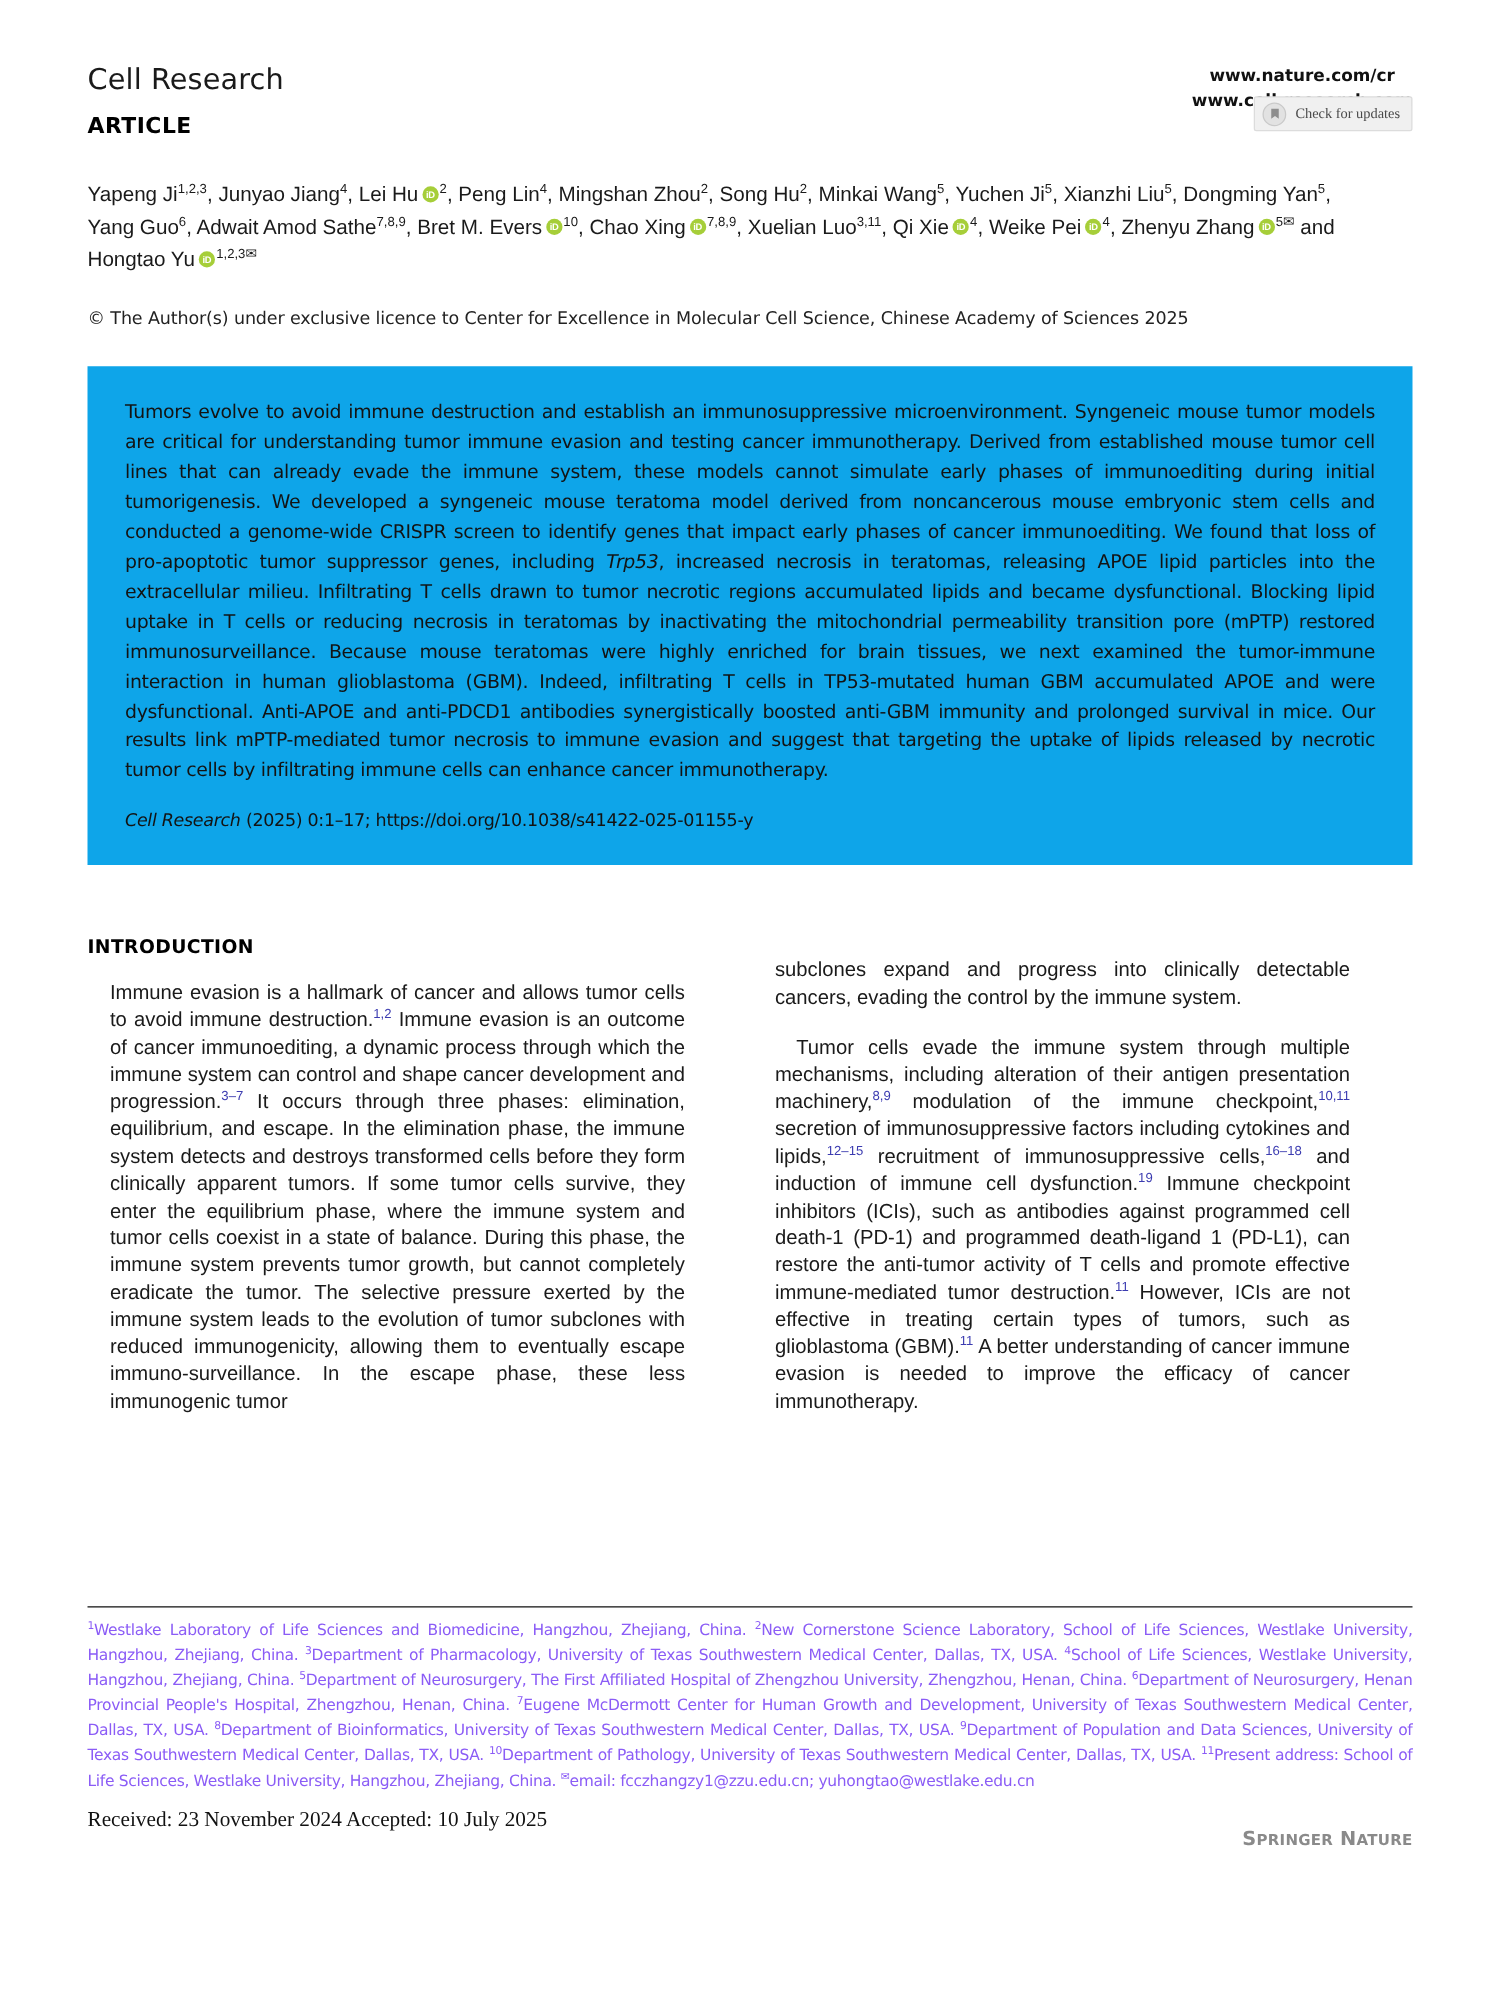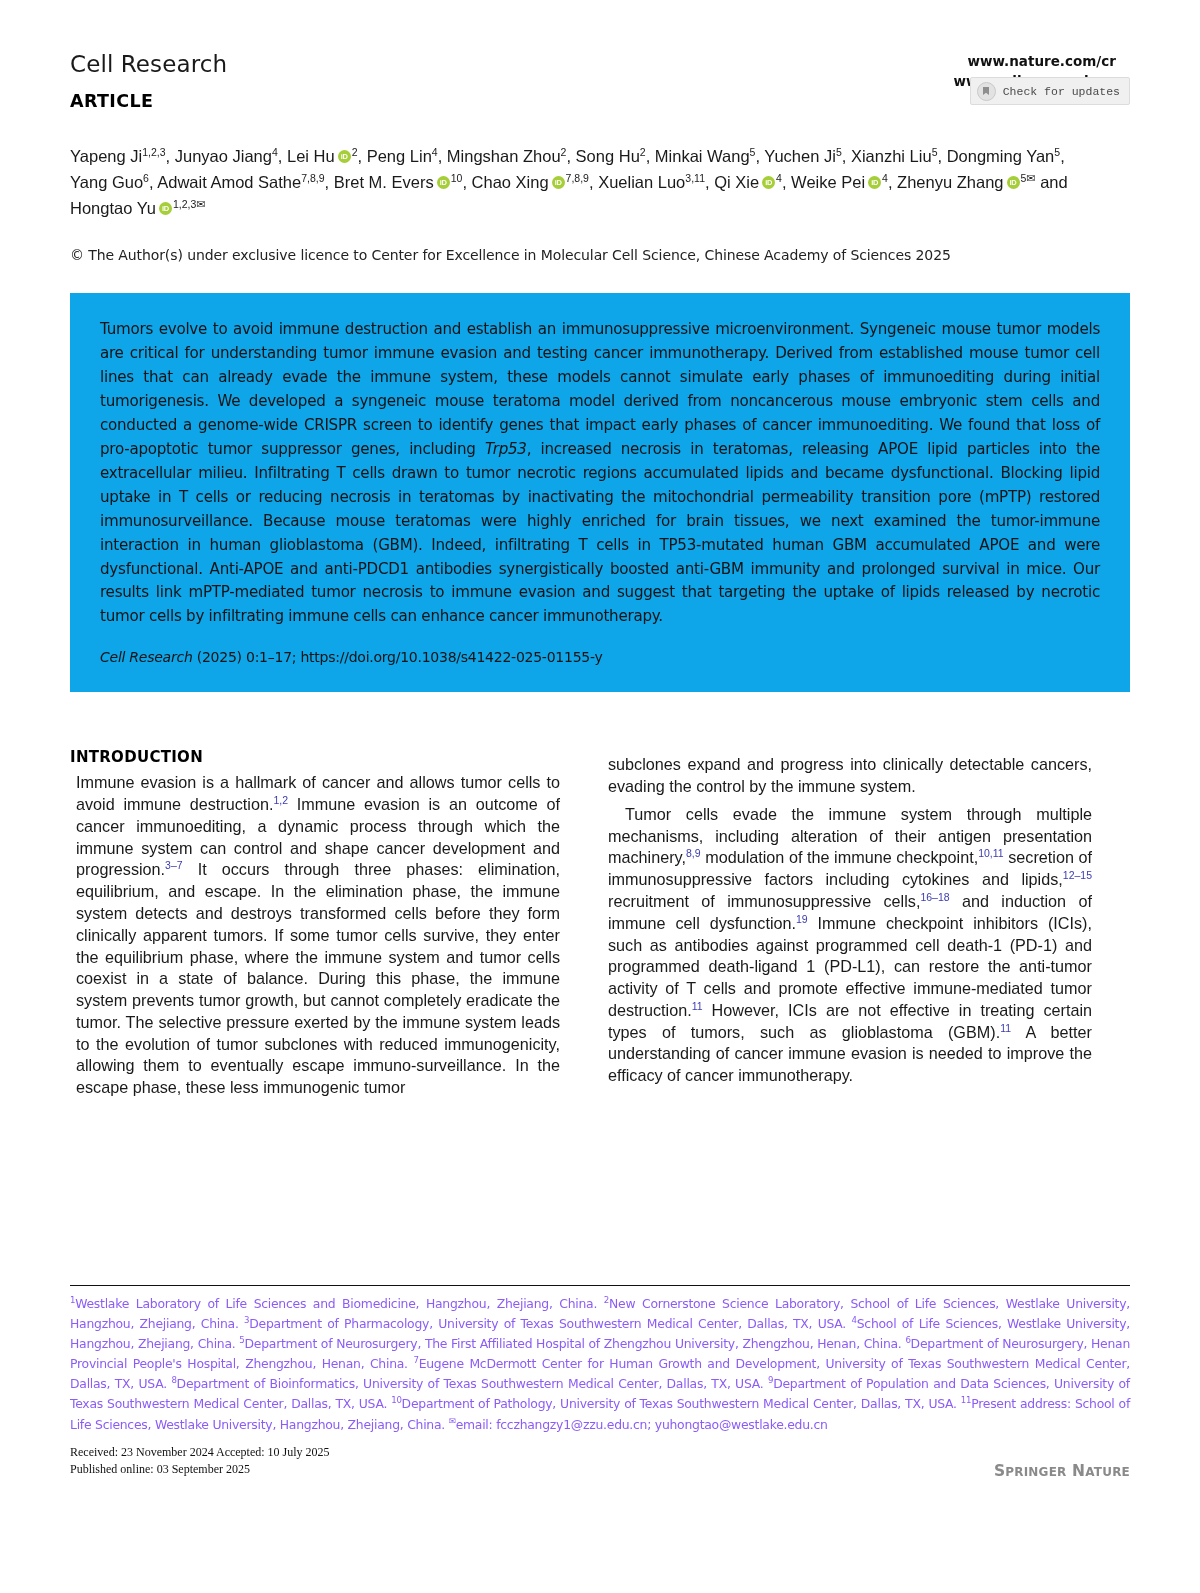--- a/index.html
+++ b/index.html
@@ -76,21 +76,21 @@
     width: 17px; height: 17px;
     border-radius: 50%;
     background: #e2e2e2;
     border: 1px solid #c9c9c9;
     display: flex; align-items: center; justify-content: center;
   }
   .check-badge .cb-icon svg { display: block; }
   .check-badge .cb-label {
     font-size: 11.5px;
     color: #4a4a4a;
-    font-family: Liberation Mono, monospace;
+    font-family: Liberation Serif, serif;
     white-space: nowrap;
   }
 
   
   .article-title {
     font-family: "DejaVu Sans", sans-serif;
     font-size: 35px;
     font-weight: 400;
     line-height: 1.26;
     letter-spacing: -0.2px;
@@ -183,21 +183,21 @@
     letter-spacing: .3px;
     color: #000;
     margin-bottom: 1px;
   }
   .body-p {
     font-size: 16.2px;
     line-height: 1.345;
     text-align: justify;
     text-justify: inter-word;
     color: #1a1a1a;
-    margin: 6px;
+    margin: 18px;
     hyphens: manual;
   }
   .body-p + .body-p { text-indent: 17px; }
   .ref {
     color: #3b3bb0;
     font-size: 10.5px;
     vertical-align: super;
     line-height: 0;
   }
 
@@ -221,21 +221,21 @@
     color: #8b5cf6;
     letter-spacing: -0.25px;
   }
   .affil sup { font-size: 8.6px; vertical-align: super; line-height: 0; }
 
   .dates {
     position: absolute;
     left: 70px;
     top: 1444px;
     font-family: "Liberation Serif", serif;
-    font-size: 12px;
+    font-size: 17px;
     line-height: 1.42;
     color: #111;
   }
 
   .springer {
     position: absolute;
     right: 70px;
     top: 1462px;
     font-family: "DejaVu Sans", sans-serif;
     font-size: 15.5px;
@@ -315,18 +315,17 @@
     </div>
 
   </div>
 
   <div class="foot-rule"></div>
 
   <div class="affil"><sup>1</sup>Westlake Laboratory of Life Sciences and Biomedicine, Hangzhou, Zhejiang, China. <sup>2</sup>New Cornerstone Science Laboratory, School of Life Sciences, Westlake University, Hangzhou, Zhejiang, China. <sup>3</sup>Department of Pharmacology, University of Texas Southwestern Medical Center, Dallas, TX, USA. <sup>4</sup>School of Life Sciences, Westlake University, Hangzhou, Zhejiang, China. <sup>5</sup>Department of Neurosurgery, The First Affiliated Hospital of Zhengzhou University, Zhengzhou, Henan, China. <sup>6</sup>Department of Neurosurgery, Henan Provincial People's Hospital, Zhengzhou, Henan, China. <sup>7</sup>Eugene McDermott Center for Human Growth and Development, University of Texas Southwestern Medical Center, Dallas, TX, USA. <sup>8</sup>Department of Bioinformatics, University of Texas Southwestern Medical Center, Dallas, TX, USA. <sup>9</sup>Department of Population and Data Sciences, University of Texas Southwestern Medical Center, Dallas, TX, USA. <sup>10</sup>Department of Pathology, University of Texas Southwestern Medical Center, Dallas, TX, USA. <sup>11</sup>Present address: School of Life Sciences, Westlake University, Hangzhou, Zhejiang, China. <sup>✉</sup><span>email:</span> <span>fcczhangzy1@zzu.edu.cn; yuhongtao@westlake.edu.cn</span></div>
 
   <div class="dates">
     <div>Received: 23 November 2024 Accepted: 10 July 2025</div>
-    <div>Published online: 03 September 2025</div>
   </div>
 
   <div class="springer">S<span class="sc">PRINGER</span> N<span class="sc">ATURE</span></div>
 
 </div>
 
 </body></html>

